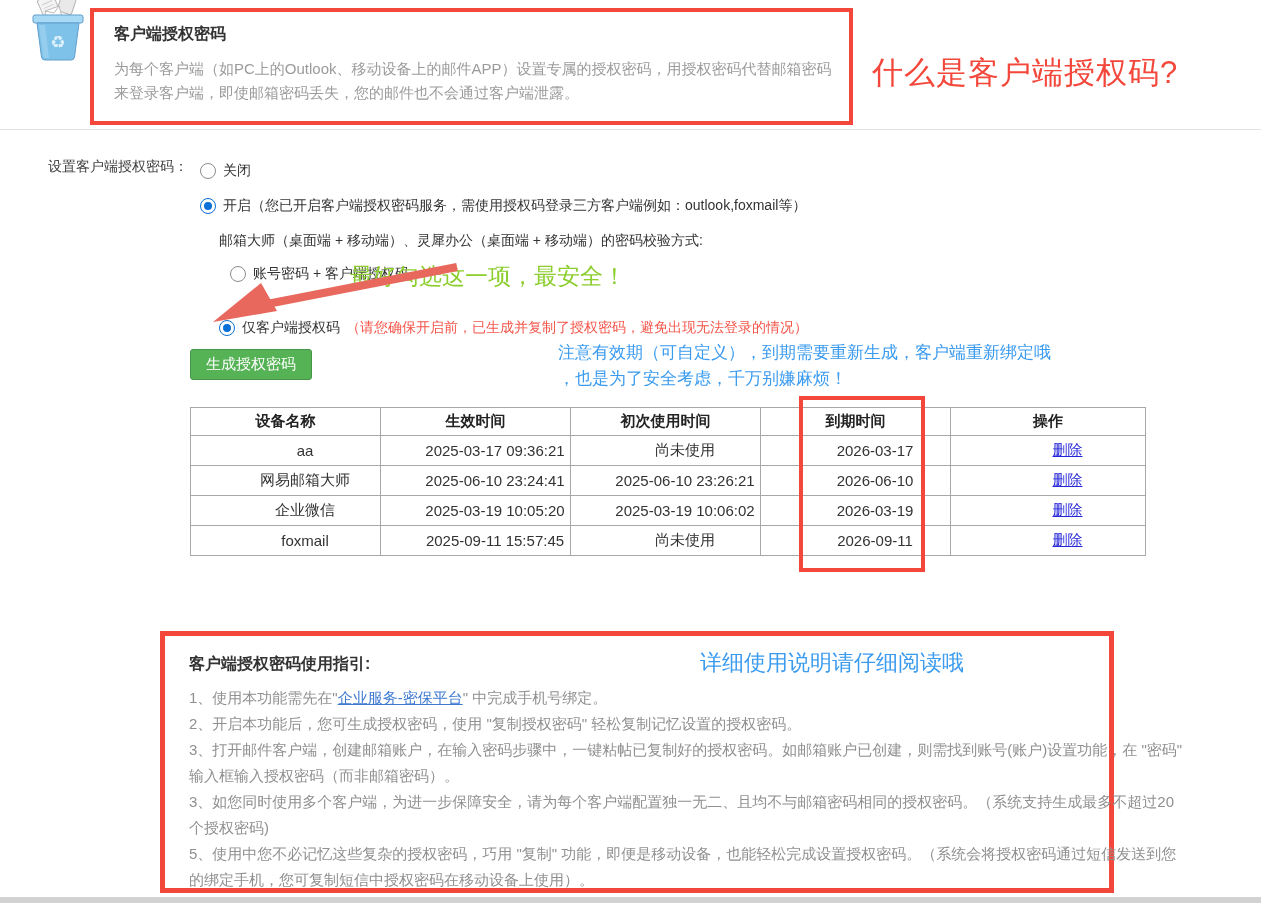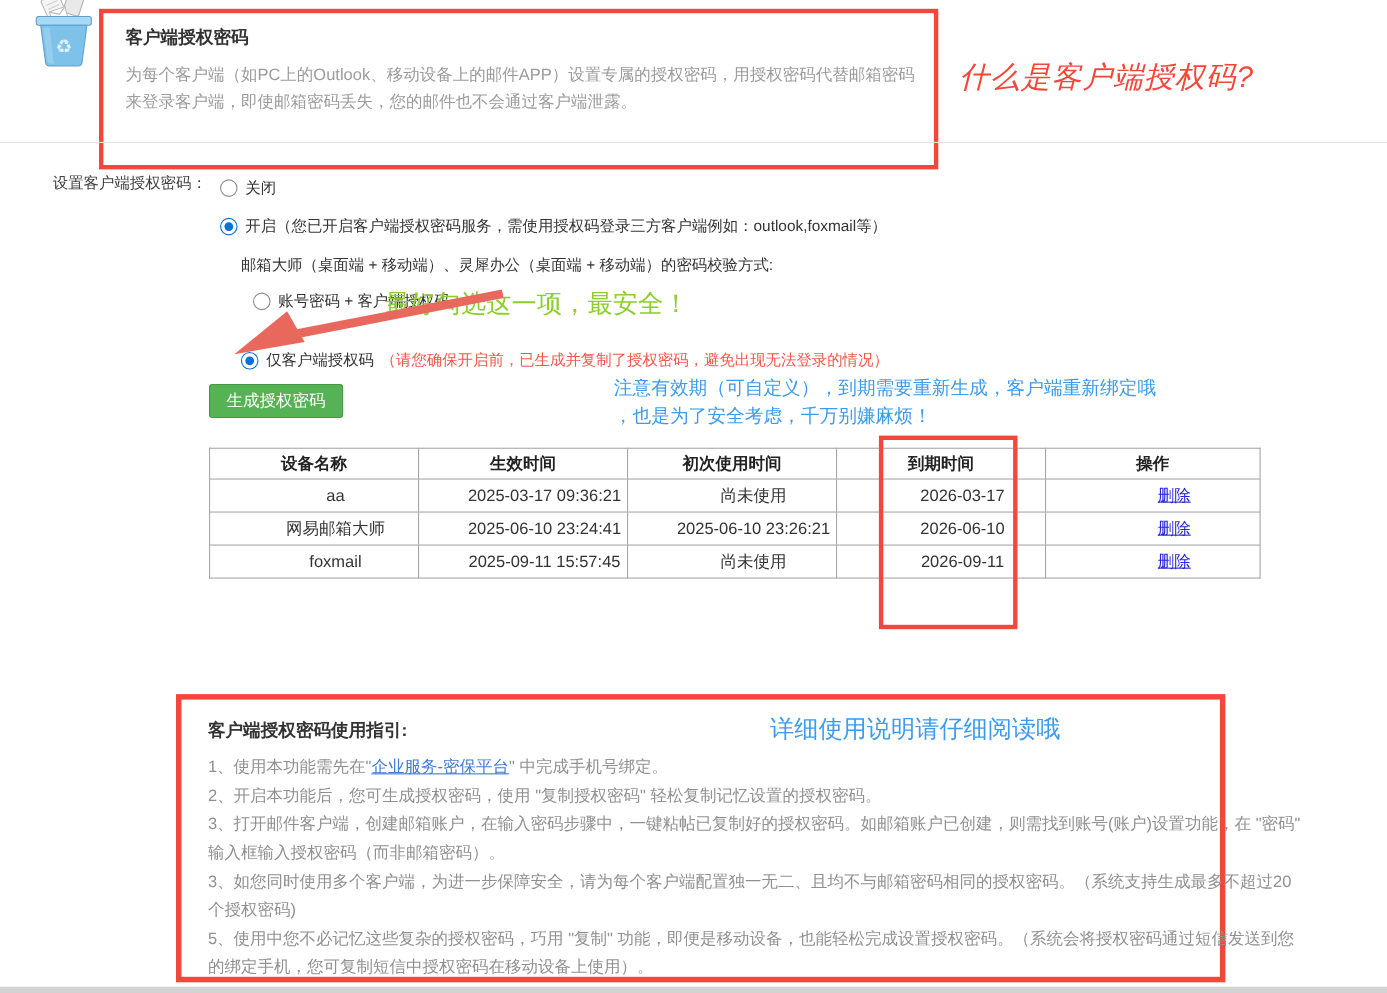--- a/index.html
+++ b/index.html
@@ -2,25 +2,25 @@
 <html><head>
 <meta charset="utf-8">
 <style>
   * { margin:0; padding:0; box-sizing:border-box; }
   html,body { background:#fff; }
   body { font-family:"Liberation Sans","DejaVu Sans",sans-serif; }
   #page { position:relative; width:1261px; height:903px; background:#fff; overflow:hidden; }
 
   
   .bin-icon { position:absolute; left:28px; top:-4px; width:60px; height:66px; }
-  .intro-box { position:absolute; left:90px; top:8px; width:763px; height:146px;
+  .intro-box { position:absolute; left:90px; top:8px; width:763px; height:117px;
                border:4px solid #f4473b; background:#fff; padding:12px 30px 0 20px; }
   .intro-title { font-size:16px; font-weight:bold; color:#333; }
   .intro-desc { margin-top:12px; font-size:15px; line-height:24px; color:#9b9b9b; width:722px; }
-  .ann-what-is { position:absolute; left:872px; top:52px; font-size:27px; color:#f4473b; letter-spacing:1px; white-space:nowrap;font-style:italic; }
+  .ann-what-is { position:absolute; left:872px; top:52px; font-size:31px; color:#f4473b; letter-spacing:1px; white-space:nowrap; }
   .divider { position:absolute; left:0; top:129px; width:1261px; height:1px; background:#e2e2e2; }
 
   
   .form-label { position:absolute; left:48px; top:158px; font-size:14px; color:#404040; }
   .radio-row { position:absolute; display:flex; align-items:center; font-size:14px; color:#333; white-space:nowrap; }
   .radio { width:16px; height:16px; border-radius:50%; border:1px solid #8c8c8c; background:#fff;
            display:inline-block; margin-right:7px; position:relative; flex:0 0 auto; cursor:pointer; }
   .radio.checked { border:1px solid #0a6fd6; }
   .radio.checked::after { content:""; position:absolute; left:3px; top:3px; width:8px; height:8px;
            border-radius:50%; background:#0a6fd6; }
@@ -155,20 +155,27 @@
         <td><a class="del-link">删除</a></td>
       </tr>
       <tr>
         <td>网易邮箱大师</td>
         <td>2025-06-10 23:24:41</td>
         <td>2025-06-10 23:26:21</td>
         <td>2026-06-10</td>
         <td><a class="del-link">删除</a></td>
       </tr>
       <tr>
+        <td>企业微信</td>
+        <td>2025-03-19 10:05:20</td>
+        <td>2025-03-19 10:06:02</td>
+        <td>2026-03-19</td>
+        <td><a class="del-link">删除</a></td>
+      </tr>
+      <tr>
         <td>foxmail</td>
         <td>2025-09-11 15:57:45</td>
         <td>尚未使用</td>
         <td>2026-09-11</td>
         <td><a class="del-link">删除</a></td>
       </tr>
     </tbody>
   </table>
   <div class="col-redbox"></div>
 

